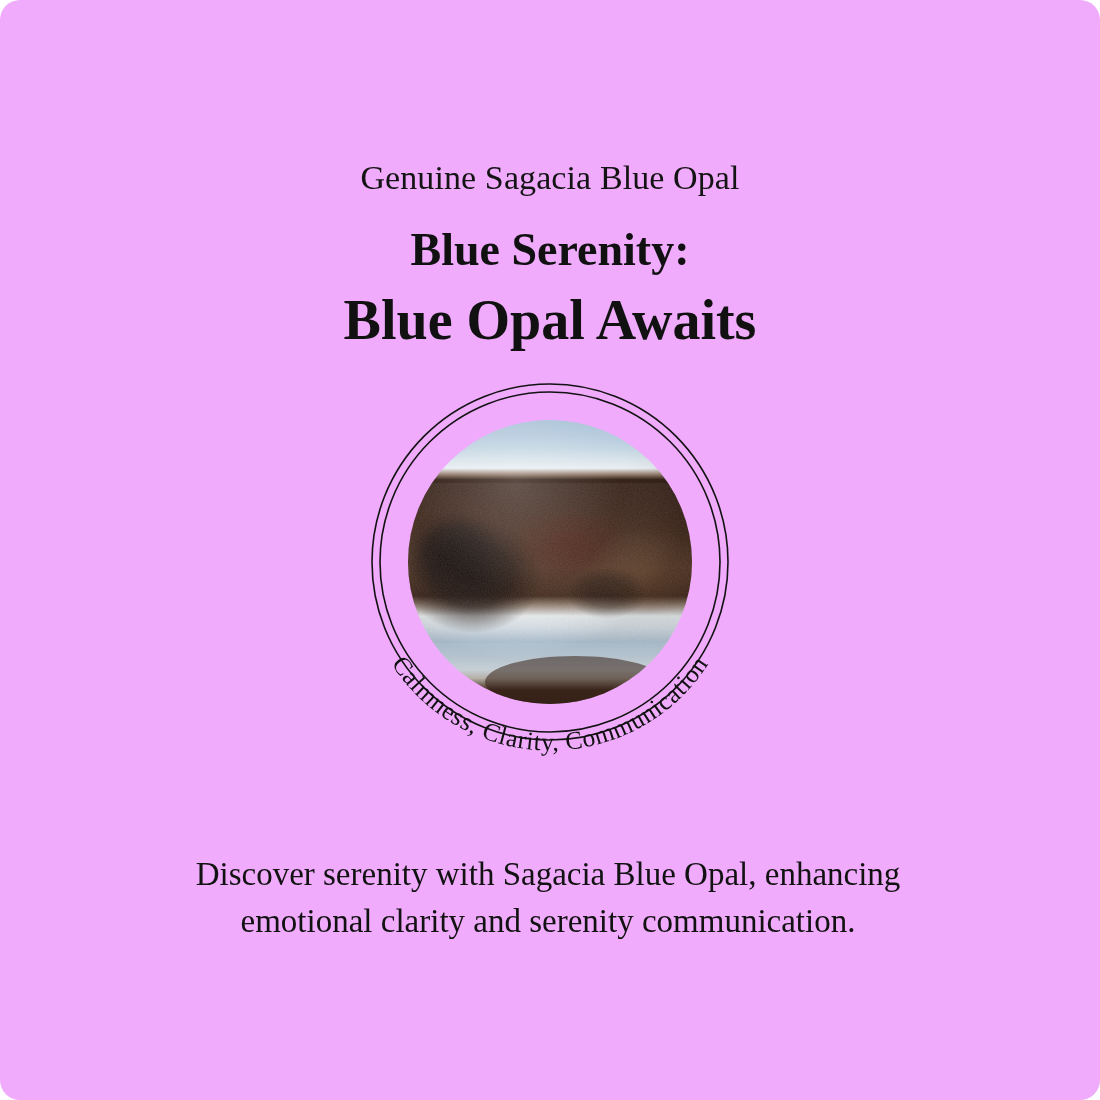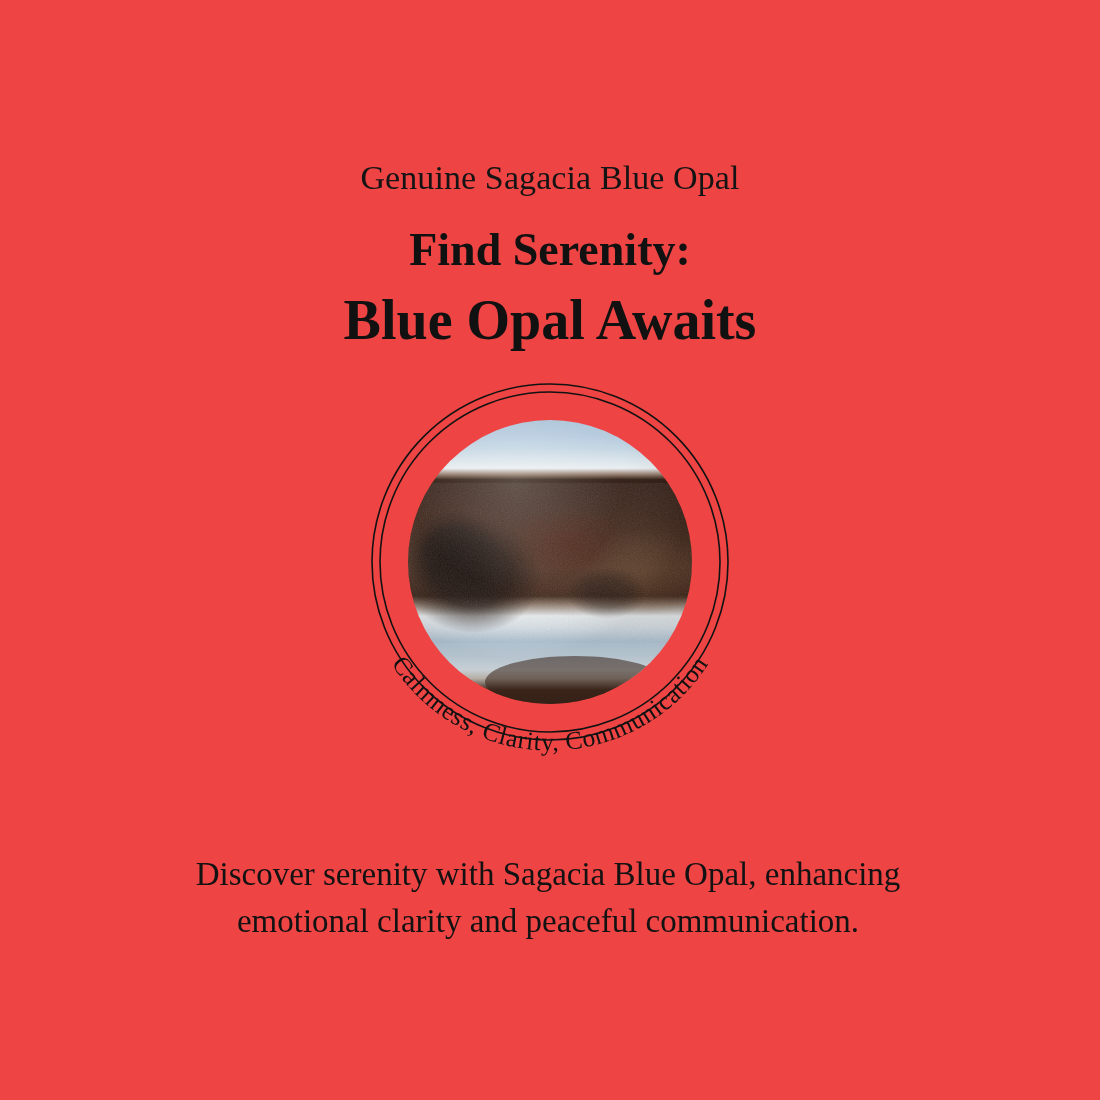--- a/index.html
+++ b/index.html
@@ -13,24 +13,25 @@
     background: #ffffff;
     font-family: "Liberation Serif", "DejaVu Serif", serif;
     color: #111111;
     overflow: hidden;
   }
 
   .promo-card {
     position: relative;
     width: 1100px;
     height: 1100px;
-    background: #ef4444;
+    background: #f0abfc;
     display: flex;
     flex-direction: column;
     align-items: center;
+    border-radius: 20px;
   }
 
   
   .eyebrow {
     margin-top: 158px;
     font-size: 34px;
     line-height: 1.18;
     letter-spacing: 0.1px;
     color: #141414;
     text-align: center;
@@ -106,21 +107,21 @@
   }
 </style>
 </head>
 <body>
 
 <div class="promo-card">
 
   <div class="eyebrow">Genuine Sagacia Blue Opal</div>
 
   <h1 class="headline">
-    <span class="headline-line-1">Find Serenity:</span>
+    <span class="headline-line-1">Blue Serenity:</span>
     <span class="headline-line-2">Blue Opal Awaits</span>
   </h1>
 
   <div class="emblem-wrap">
     <div class="emblem">
       <svg viewBox="0 0 410 410" xmlns="http://www.w3.org/2000/svg">
         <defs>
 
           <linearGradient id="gemBands" x1="0" y1="0" x2="0" y2="1">
             <stop offset="0%" stop-color="#a8c2d6"></stop>
@@ -201,16 +202,16 @@
 
         <text class="curved-label">
           <textPath href="#captionArc" xlink:href="#captionArc" startOffset="50%" text-anchor="middle">Calmness, Clarity, Communication</textPath>
         </text>
       </svg>
     </div>
   </div>
 
   <p class="body-copy">
     <span class="body-copy-line">Discover serenity with Sagacia Blue Opal, enhancing</span>
-    <span class="body-copy-line">emotional clarity and peaceful communication.</span>
+    <span class="body-copy-line">emotional clarity and serenity communication.</span>
   </p>
 
 </div>
 
 </body></html>

